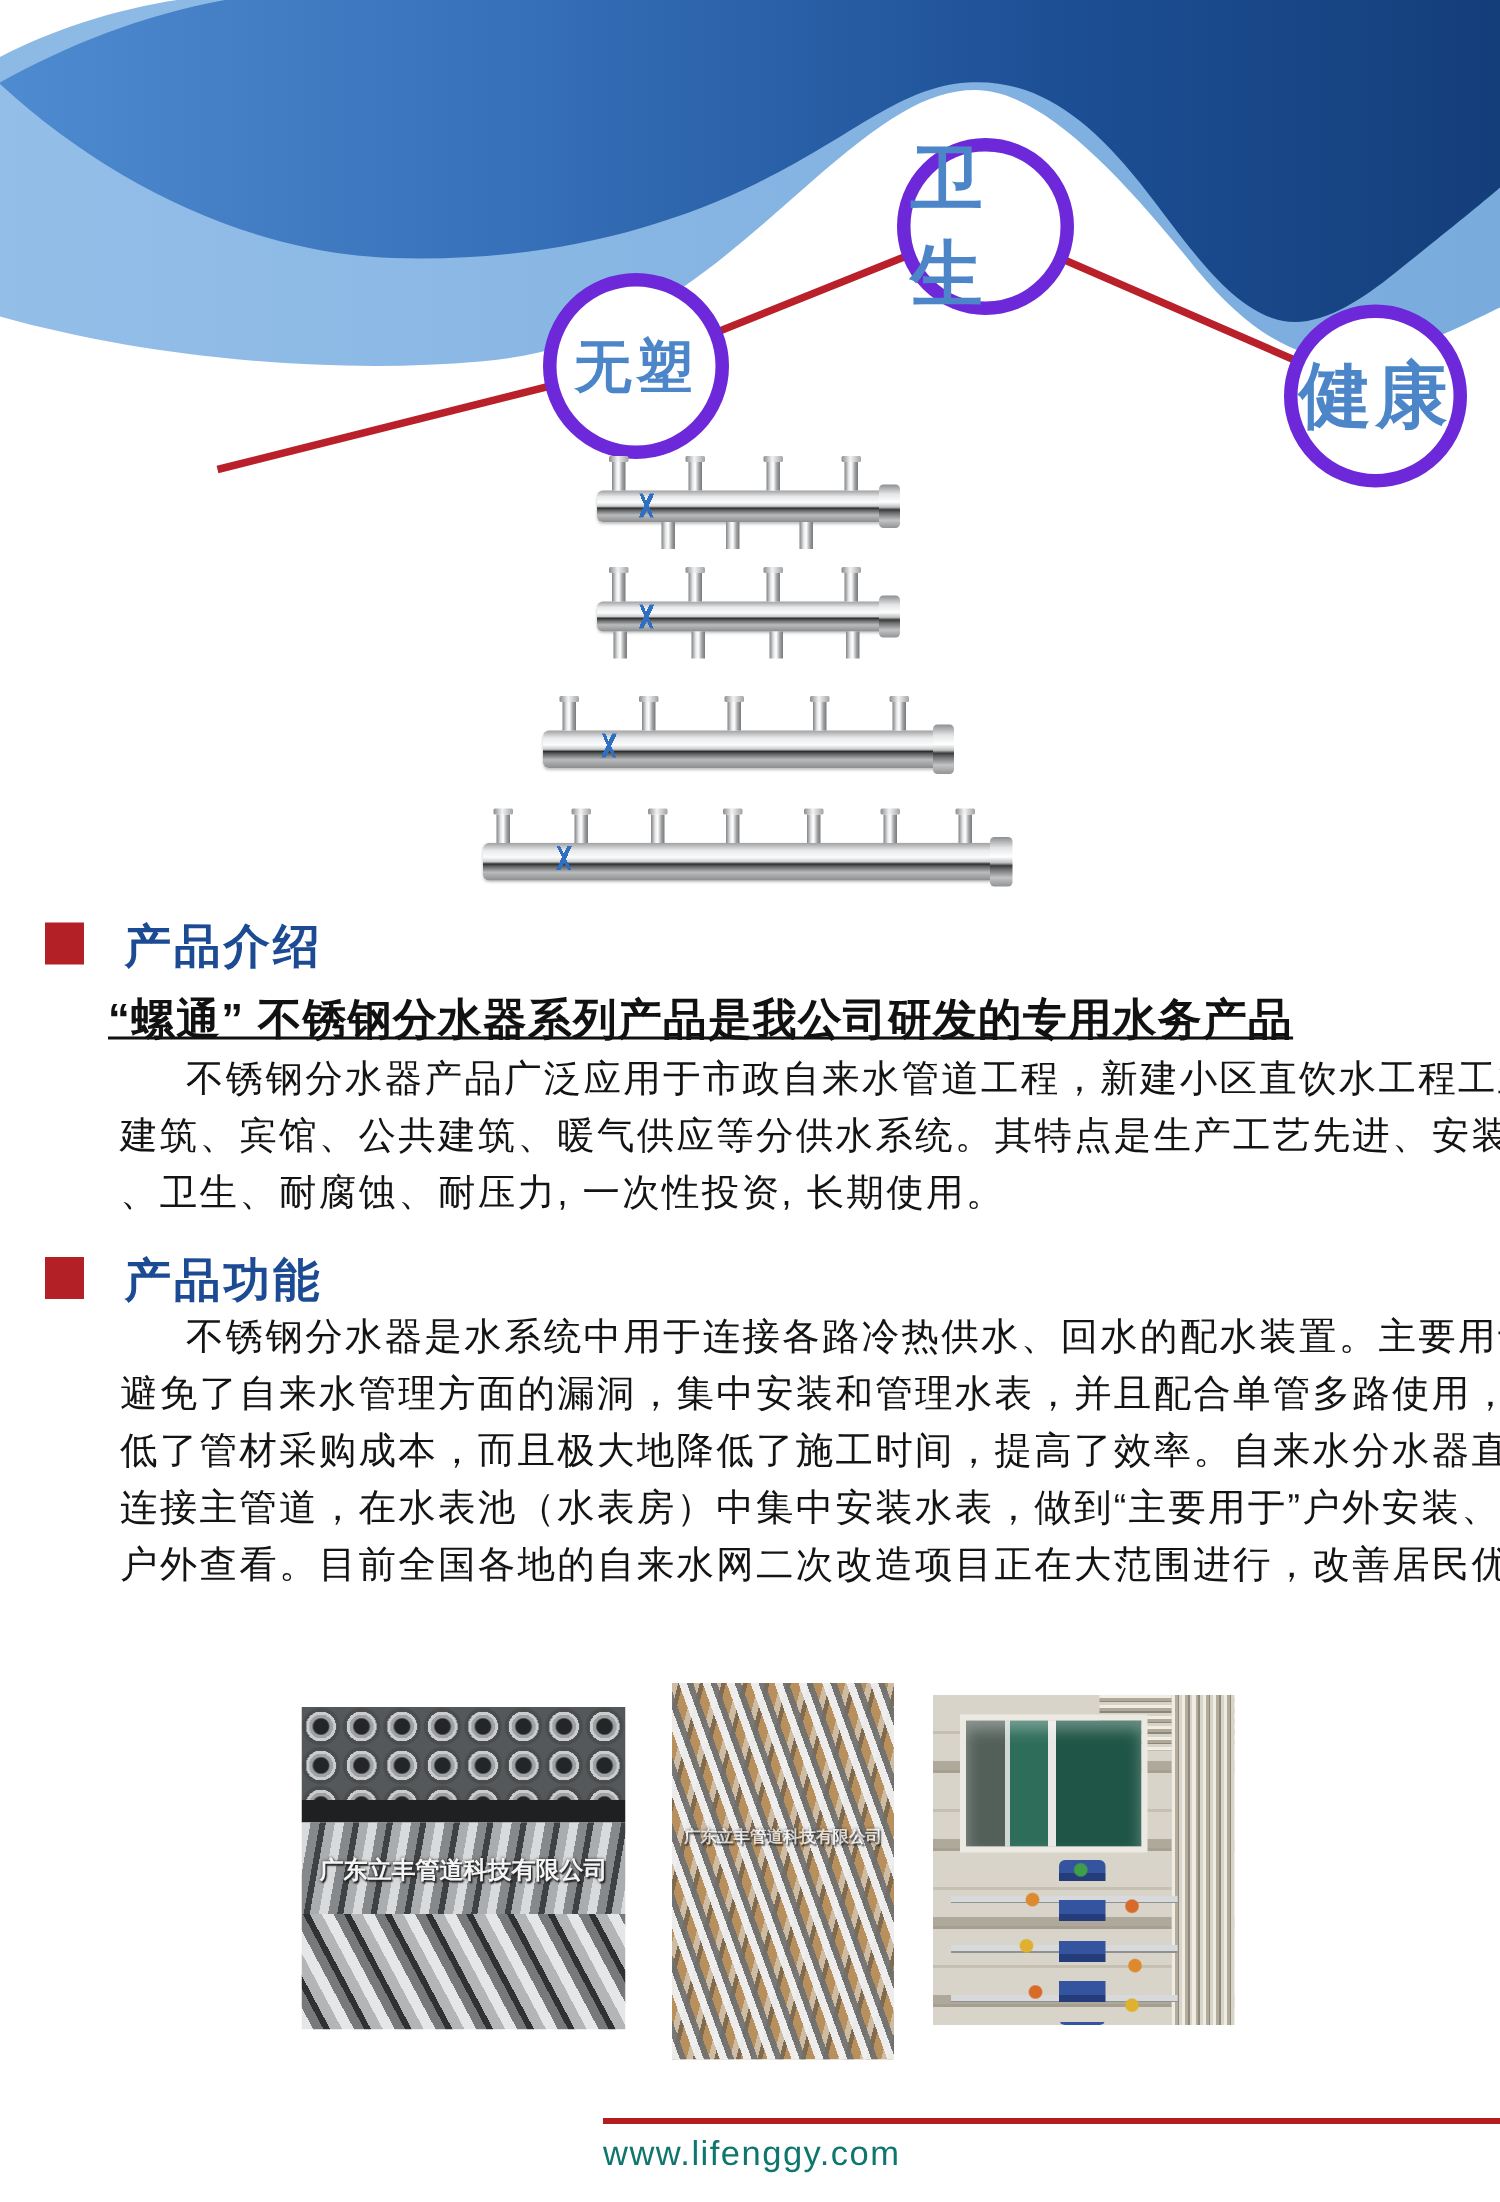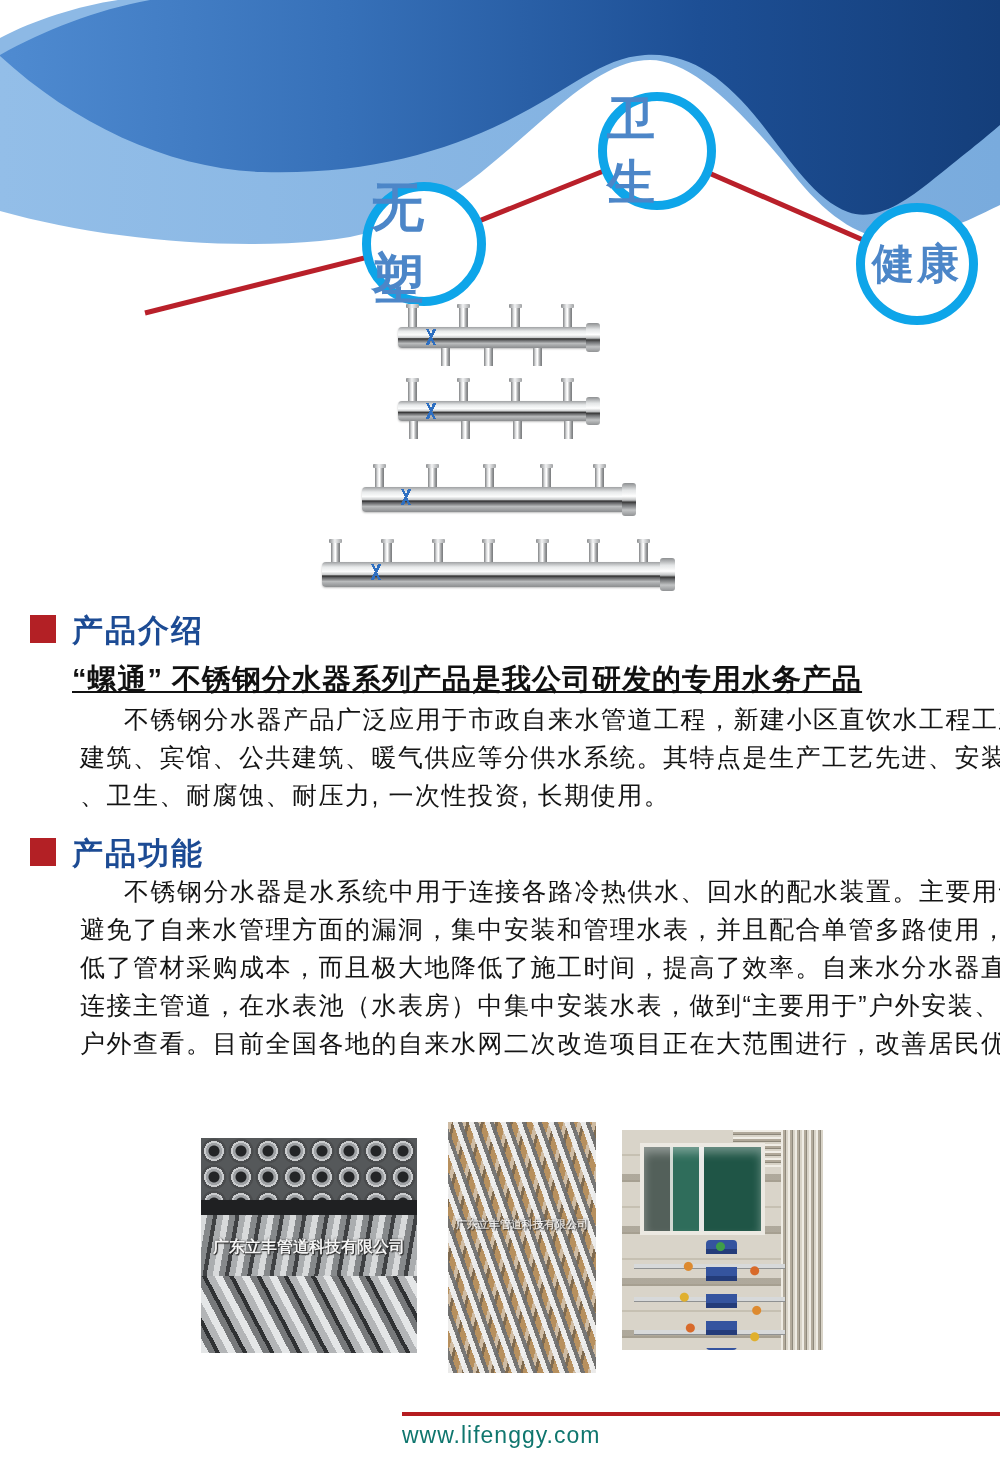--- a/index.html
+++ b/index.html
@@ -3,47 +3,47 @@
 <meta charset="utf-8">
 <style>
   html,body{margin:0;padding:0;background:#888;}
   .page{position:relative;width:1000px;height:1468px;background:#ffffff;margin:0 auto;
         overflow:hidden;font-family:"Liberation Sans","DejaVu Sans",sans-serif;}
 
   
   .header-svg{position:absolute;left:0;top:0;}
 
   
-  .badge{position:absolute;border-radius:50%;background:#ffffff;border:9px solid #0ea5e9;
+  .badge{position:absolute;border-radius:50%;background:#ffffff;border:9px solid #6d28d9;
          display:flex;align-items:center;justify-content:center;
          color:#4c86c8;font-weight:600;letter-spacing:3px;}
   .badge-lead{left:82px;top:250px;width:108px;height:108px;font-size:50px;}
-  .badge-plastic{left:362px;top:182px;width:106px;height:106px;font-size:53px;}
+  .badge-plastic{left:362px;top:182px;width:106px;height:106px;font-size:38px;}
   .badge-hygiene{left:598px;top:92px;width:100px;height:100px;font-size:48px;}
-  .badge-health{left:856px;top:203px;width:104px;height:104px;font-size:42px;}
+  .badge-health{left:856px;top:203px;width:104px;height:104px;font-size:48px;}
 
   
   .pipe{position:absolute;border-radius:4px;
         background:linear-gradient(180deg,#9fa1a3 0%,#e8eaeb 20%,#fbfcfc 38%,#cbcdce 50%,
                    #2e2e2e 56%,#5d5e60 62%,#b9bbbc 78%,#8b8d8f 100%);
         box-shadow:0 1px 2px rgba(0,0,0,.25);}
   .pipe .collar{position:absolute;border-radius:3px;
         background:linear-gradient(180deg,#8d8f91 0%,#e3e5e6 22%,#ffffff 40%,#bfc1c2 52%,
                    #3a3a3a 58%,#707274 66%,#c2c4c5 82%,#919395 100%);}
   .pipe .port{position:absolute;width:9px;
         background:linear-gradient(90deg,#808284,#e8e9ea 32%,#ffffff 50%,#9d9fa1 78%,#77797b);}
   .pipe .cap{position:absolute;width:13px;height:4px;border-radius:1px;
         background:linear-gradient(90deg,#8a8c8e,#f2f3f4 45%,#a0a2a4);}
   .pipe .mark{position:absolute;width:12px;height:16px;top:2px;
         background:linear-gradient(115deg,transparent 42%,#2e6fc1 42%,#2e6fc1 58%,transparent 58%),
                    linear-gradient(65deg,transparent 44%,#2e6fc1 44%,#2e6fc1 56%,transparent 56%);}
 
   
   .sq{position:absolute;width:26px;height:28px;background:#b32025;}
-  .sec-title{position:absolute;color:#1c4b94;font-size:31px;font-weight:bold;letter-spacing:2px;}
+  .sec-title{position:absolute;color:#1c4b94;font-size:31px;font-weight:bold;letter-spacing:2px;margin-left:11px;}
   .headline{position:absolute;left:72px;width:880px;color:#111;font-size:29px;font-weight:bold;letter-spacing:1px;}
   .para{position:absolute;left:80px;width:848px;color:#141414;font-size:25px;line-height:38px;letter-spacing:1.5px;}
   .para .ln{white-space:nowrap;}
   .indent{padding-left:44px;}
 
   
   .photo{position:absolute;overflow:hidden;}
   .wm{position:absolute;left:0;right:0;text-align:center;color:#f5f5f5;font-weight:bold;
       text-shadow:0 0 2px #222,1px 1px 1px #222;}
   

